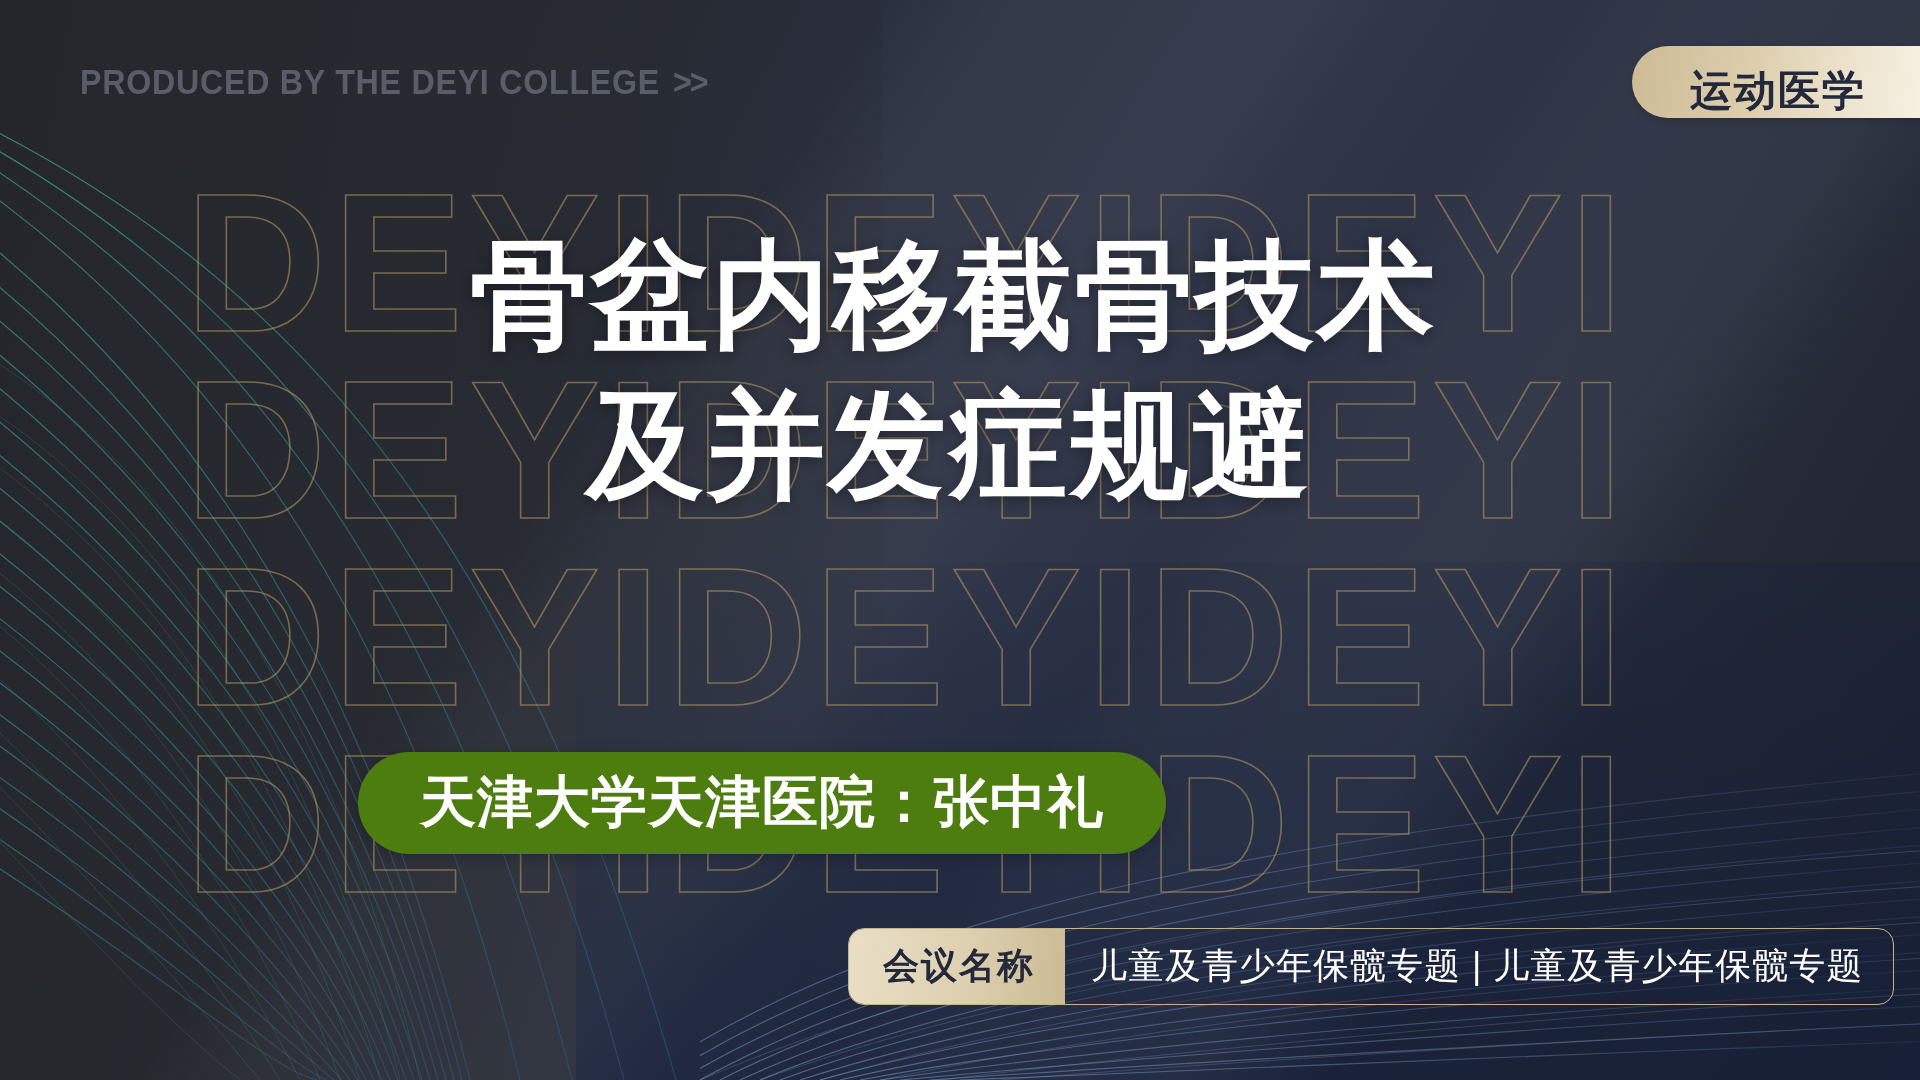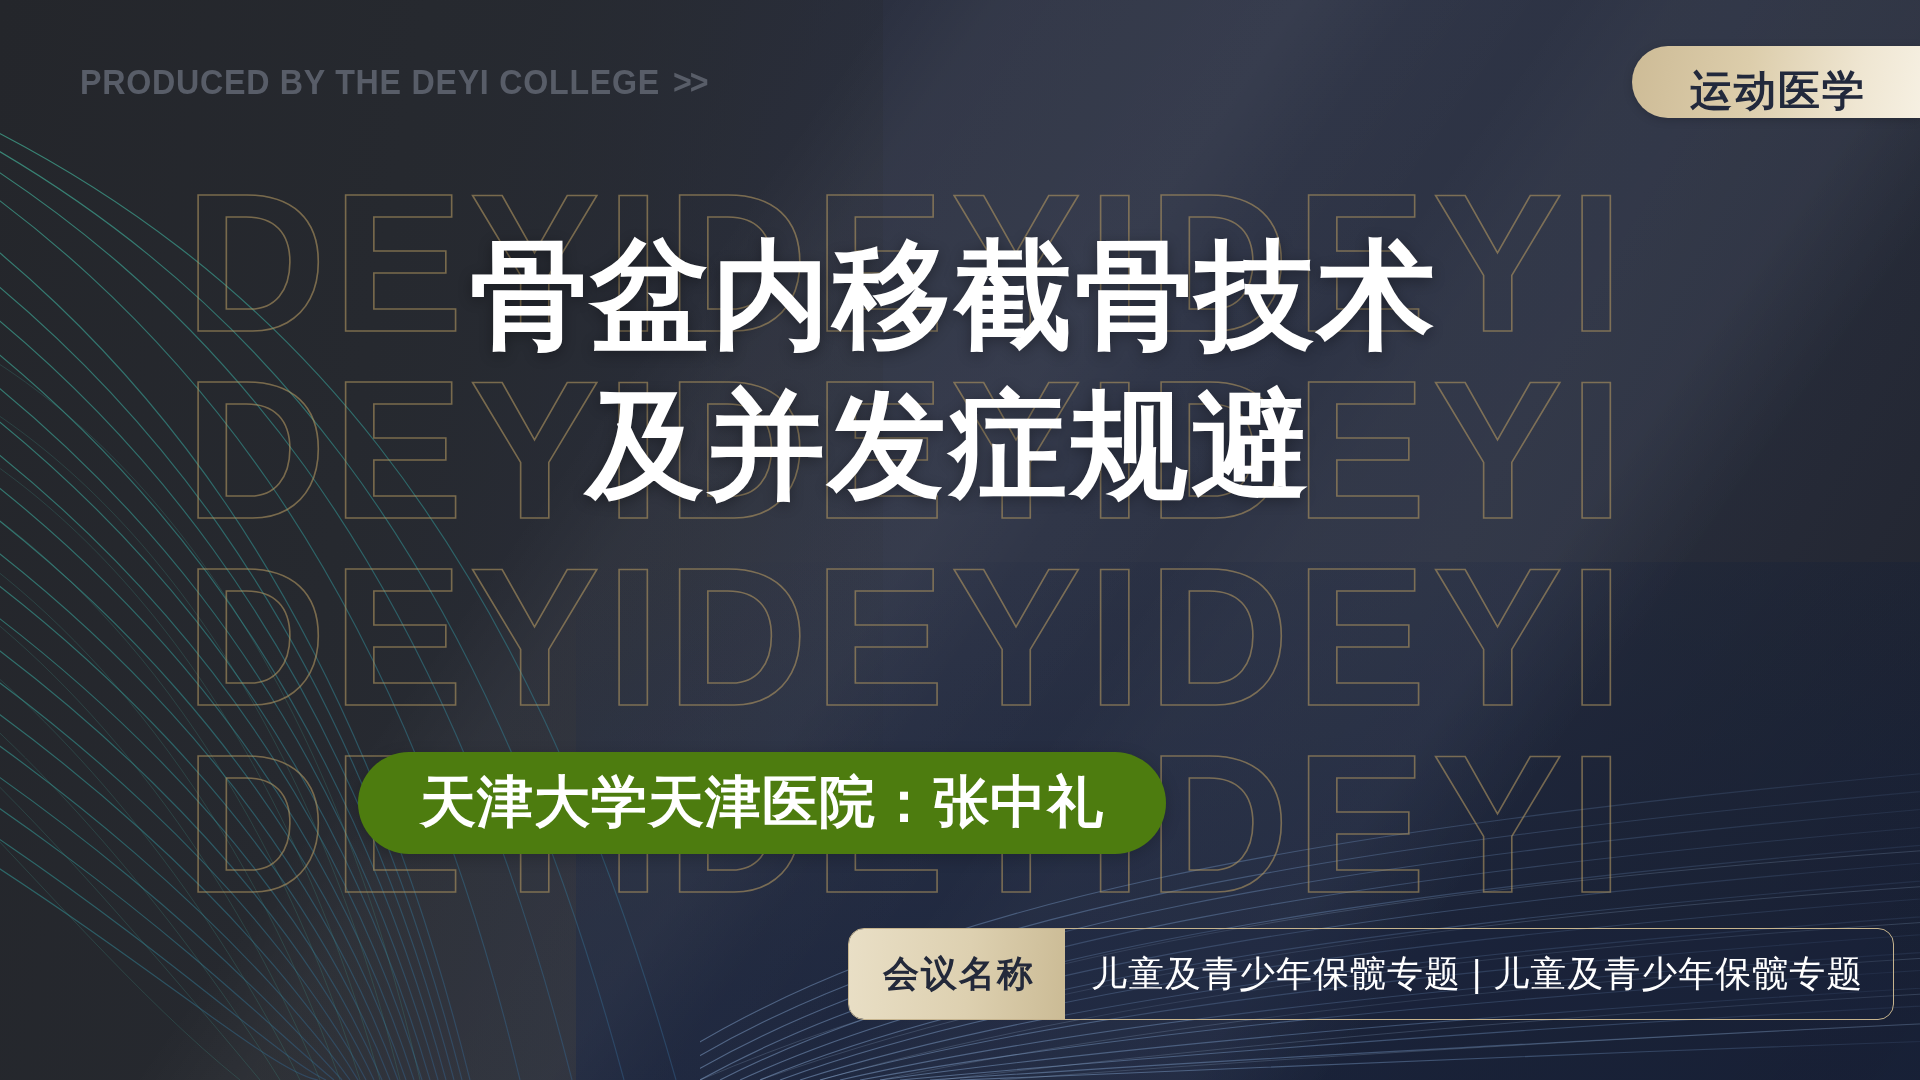--- a/index.html
+++ b/index.html
@@ -133,21 +133,21 @@
   }
   .speaker-pill span {
     font-size:56px; font-weight:700;
     color:#ffffff; letter-spacing:1px;
     white-space:nowrap;
   }
 
   
   .conf-bar {
     position:absolute; left:848px; top:928px;
-    height:92px;
+    height:77px;
     display:flex; align-items:stretch;
     border:1.6px solid #c6b48e;
     border-radius:16px 16px 16px 16px;
     background:rgba(27,37,62,0.30);
     overflow:hidden;
   }
   .conf-label {
     display:flex; align-items:center;
     padding:0 30px 0 34px;
     background:linear-gradient(95deg,#e9dfc6 0%, #ddd0b0 55%, #cbbb95 100%);

